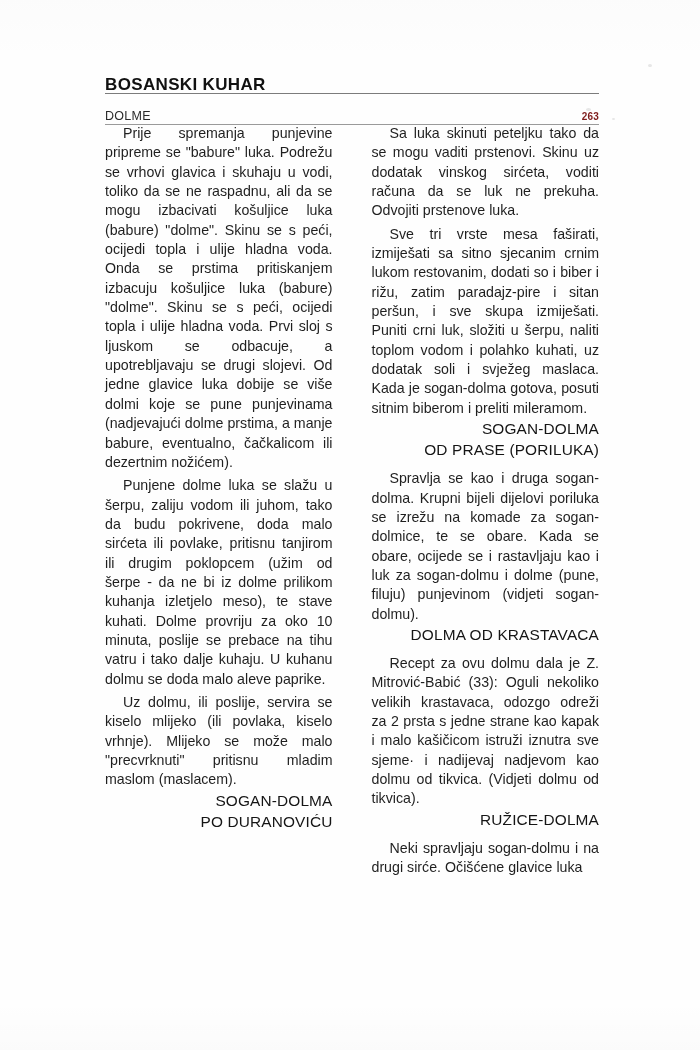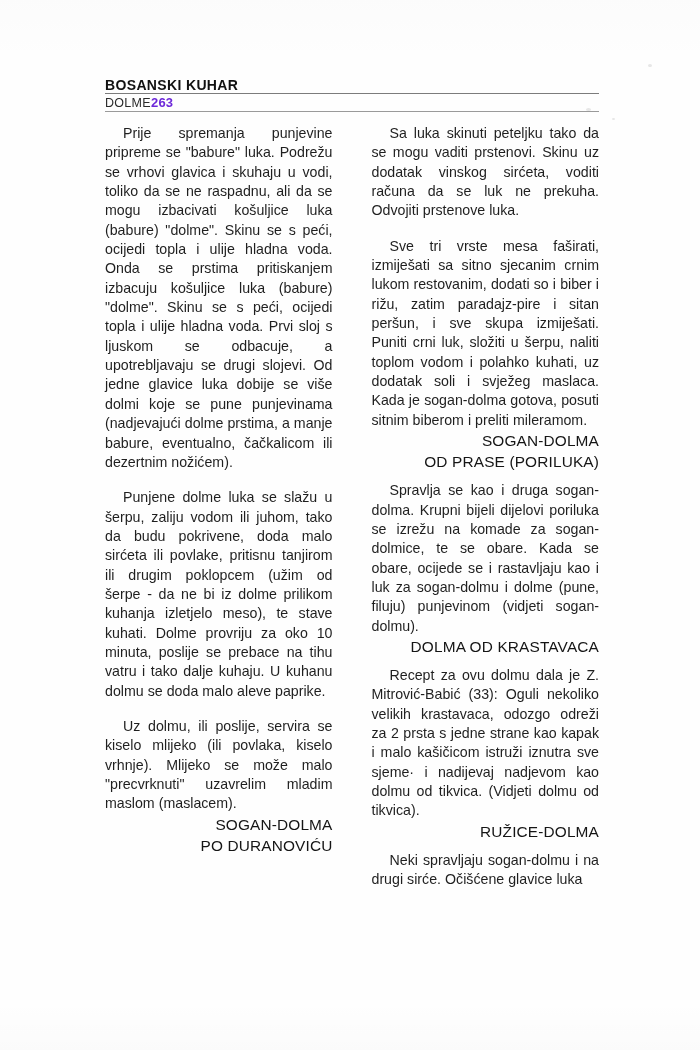--- a/index.html
+++ b/index.html
@@ -24,49 +24,51 @@
   }
 
   
   .header {
     position: absolute;
     left: 105px;
     top: 78px;
     width: 494px;
   }
   .book-title {
-    font-size: 14px;
+    font-size: 17px;
     font-weight: bold;
     letter-spacing: 0.35px;
     line-height: 14px;
     color: #111;
     white-space: nowrap;
   }
   .rule {
     height: 0;
     border-top: 1.6px solid #7c7c7c;
     margin-top: 1px;
     margin-bottom: 0px;
     width: 494px;
   }
   .header-row {
     display: flex;
+    justify-content: space-between;
     align-items: baseline;
     margin-top: 1px;
   }
   .section-name {
     font-size: 12.5px;
     letter-spacing: 0.3px;
     color: #2a2a2a;
   }
   .page-number {
-    font-size: 13px;
+    font-size: 10px;
     font-weight: bold;
     letter-spacing: 0.2px;
-    color: #6d28d9;
+    color: #7f1d1d;
+    margin-top: 16px;
   }
   .rule-thin {
     height: 0;
     border-top: 1px solid #9a9a9a;
     width: 494px;
     margin-top: 1px;
   }
 
   
   .columns {
@@ -86,21 +88,21 @@
     font-size: 14.2px;
     line-height: 19.35px;
     text-align: justify;
     text-indent: 18px;
     color: #1f1f1f;
     -webkit-hyphens: none;
     hyphens: none;
     word-spacing: 0.1px;
   }
   p.para + p.para {
-    margin-top: 16px;
+    margin-top: 4px;
   }
 
   h2.head {
     margin: 0;
     font-size: 15.4px;
     font-weight: normal;
     line-height: 21px;
     letter-spacing: 0.15px;
     color: #151515;
     text-align: right;
@@ -149,21 +151,21 @@
       <span class="page-number">263</span>
     </div>
     <div class="rule-thin"></div>
   </div>
 
   <div class="columns">
 
     <div class="col">
       <p class="para">Prije spremanja punjevine pripreme se "babure" luka. Podrežu se vrhovi glavica i skuhaju u vodi, toliko da se ne raspadnu, ali da se mogu izbacivati košuljice luka (babure) "dolme". Skinu se s peći, ocijedi topla i ulije hladna voda. Onda se prstima pritiskanjem izbacuju košuljice luka (babure) "dolme". Skinu se s peći, ocijedi topla i ulije hladna voda. Prvi sloj s ljuskom se odbacuje, a upotrebljavaju se drugi slojevi. Od jedne glavice luka dobije se više dolmi koje se pune punjevinama (nadjevajući dolme prstima, a manje babure, eventualno, čačkalicom ili dezertnim nožićem).</p>
       <p class="para">Punjene dolme luka se slažu u šerpu, zaliju vodom ili juhom, tako da budu pokrivene, doda malo sirćeta ili povlake, pritisnu tanjirom ili drugim poklopcem (užim od šerpe - da ne bi iz dolme prilikom kuhanja izletjelo meso), te stave kuhati. Dolme provriju za oko 10 minuta, poslije se prebace na tihu vatru i tako dalje kuhaju. U kuhanu dolmu se doda malo aleve paprike.</p>
-      <p class="para">Uz dolmu, ili poslije, servira se kiselo mlijeko (ili povlaka, kiselo vrhnje). Mlijeko se može malo "precvrknuti" uzavrelim mladim maslom (maslacem).</p>
+      <p class="para">Uz dolmu, ili poslije, servira se kiselo mlijeko (ili povlaka, kiselo vrhnje). Mlijeko se može malo "precvrknuti" pritisnu mladim maslom (maslacem).</p>
 
       <h2 class="head head-gap-before">SOGAN-DOLMA
 PO DURANOVIĆU</h2>
 
       <div class="spacer-sm"></div>
 
     </div>
 
     <div class="col">
       <p class="para">Sa luka skinuti peteljku tako da se mogu vaditi prstenovi. Skinu uz dodatak vinskog sirćeta, voditi računa da se luk ne prekuha. Odvojiti prstenove luka.</p>

